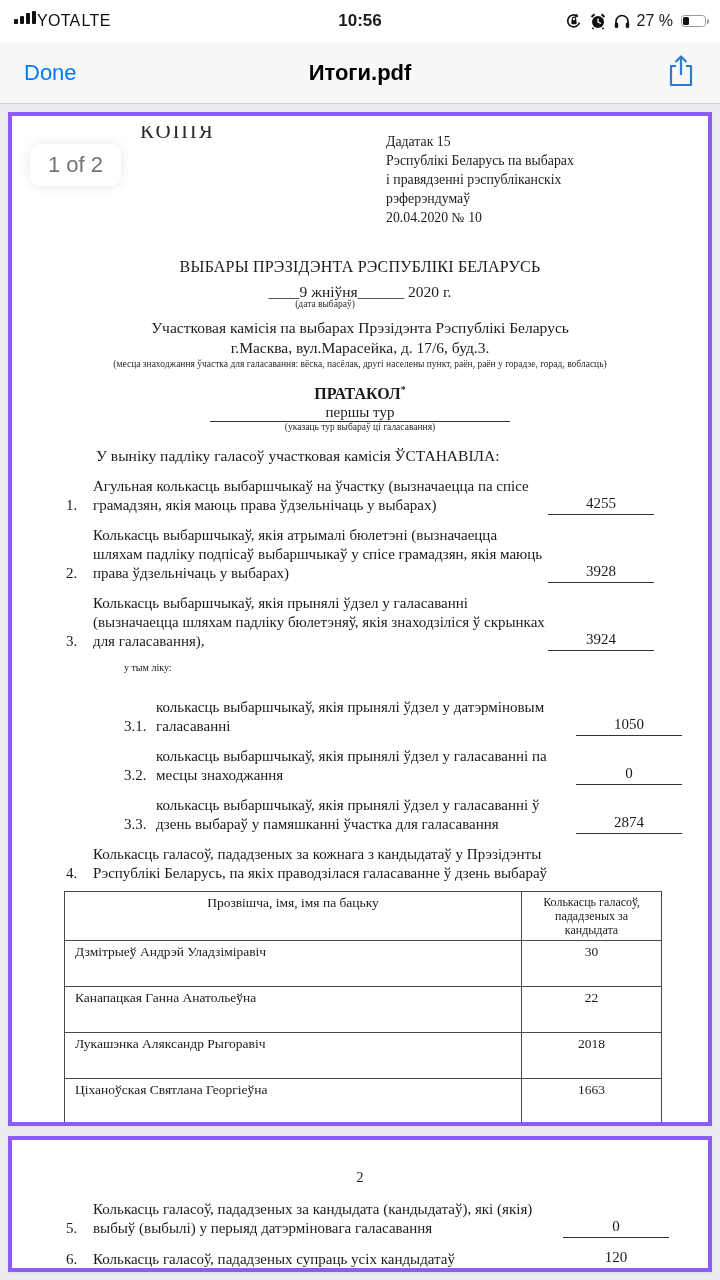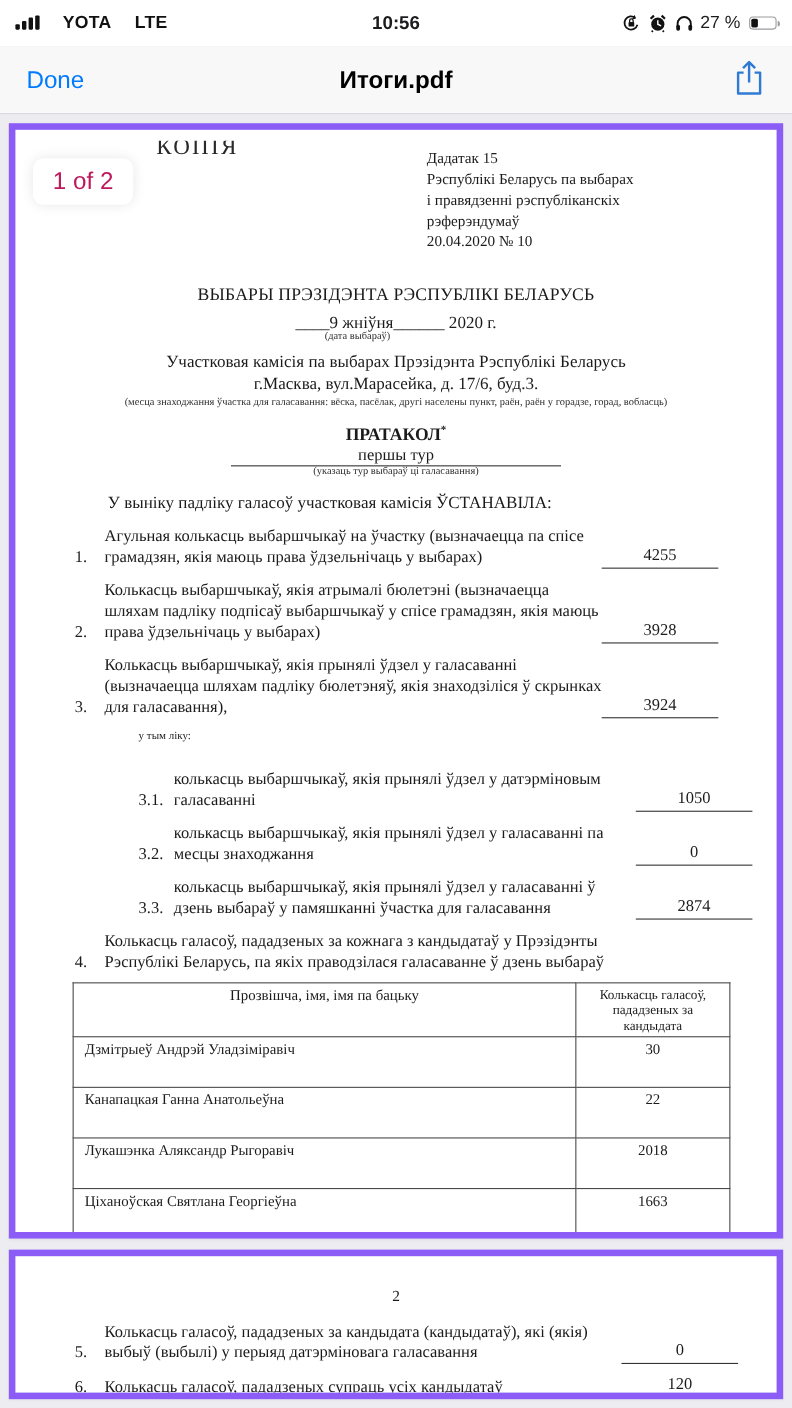--- a/index.html
+++ b/index.html
@@ -3,21 +3,21 @@
 <meta charset="utf-8">
 <style>
   * { margin:0; padding:0; box-sizing:border-box; }
   html,body { width:720px; height:1280px; overflow:hidden; }
   body { font-family:"Liberation Sans", sans-serif; background:#ececf1; color:#1c1c1e; }
   .app { position:relative; width:720px; height:1280px; }
 
   
   .status-bar { height:42px; background:#ffffff; display:flex; align-items:center;
     padding:0 14px; font-size:16px; }
-  .sb-left { display:flex; align-items:center; gap:21px; width:230px;font-weight:bold; }
+  .sb-left { display:flex; align-items:flex-start; gap:1px; width:230px; }
   .signal { display:flex; align-items:flex-end; gap:2px; height:13px; padding-bottom:1px; }
   .signal i { display:block; width:4px; background:#111; border-radius:1px; }
   .signal i:nth-child(1){height:5px;} .signal i:nth-child(2){height:8px;}
   .signal i:nth-child(3){height:11px;} .signal i:nth-child(4){height:13px;}
   .sb-carrier, .sb-net { font-size:16px; color:#111; letter-spacing:.3px; }
   .sb-center { flex:1; text-align:center; font-weight:bold; font-size:17px; }
   .sb-right { display:flex; align-items:center; gap:6px; width:230px; justify-content:flex-end; }
   .sb-right svg { display:block; }
   .battery { position:relative; width:25px; height:12px; border:1px solid #9b9ba0;
     border-radius:3.5px; margin-left:2px; }
@@ -31,29 +31,29 @@
   .nav-bar { height:62px; background:#f8f8f8; border-bottom:1px solid #cfcfd4;
     display:flex; align-items:center; padding:0 24px; position:relative; }
   .done-btn { background:none; border:none; font-family:inherit; font-size:22px;
     color:#007aff; cursor:pointer; padding:0; }
   .nav-title { position:absolute; left:0; right:0; text-align:center; font-size:22px;
     font-weight:bold; color:#000; pointer-events:none; }
   .share-btn { margin-left:auto; background:none; border:none; cursor:pointer; padding:0; }
 
   
   .content { position:relative; height:1176px; background:#ececf1; padding-top:8px; }
-  .page { background:#ffffff; margin:0 8px; border:6px solid #8b5cf6;
+  .page { background:#ffffff; margin:0 8px; border:4px solid #8b5cf6;
     box-shadow:0 1px 3px rgba(0,0,0,.06); font-family:"Liberation Serif", serif;
     color:#1b1b1b; }
   .page-1 { height:1014px; padding:10px 0 0 0; overflow:hidden; }
   .page-2 { height:136px; margin-top:10px; overflow:hidden; padding-top:30px; }
 
   .page-indicator { position:absolute; left:30px; top:40px; background:rgba(255,255,255,.95);
     border-radius:10px; padding:8px 18px; font-family:"Liberation Sans", sans-serif;
-    font-size:22px; font-weight:500; color:#be185d; box-shadow:0 0 12px rgba(0,0,0,.10); }
+    font-size:22px; font-weight:500; color:#737373; box-shadow:0 0 12px rgba(0,0,0,.10); }
 
   
   .p1-header { position:relative; height:130px; }
   .stamp-clip { position:absolute; left:128px; top:0; height:18px; overflow:hidden; }
   .stamp { font-size:21px; letter-spacing:2px; color:#2a2a2a; margin-top:-7px; }
   .annex { position:absolute; left:374px; top:6px; font-size:13.8px; line-height:19px; }
 
   .center { text-align:center; }
   .doc-title { font-size:16px; letter-spacing:.2px; margin-top:2px; }
   .date-line { font-size:15.5px; margin-top:7px; }

